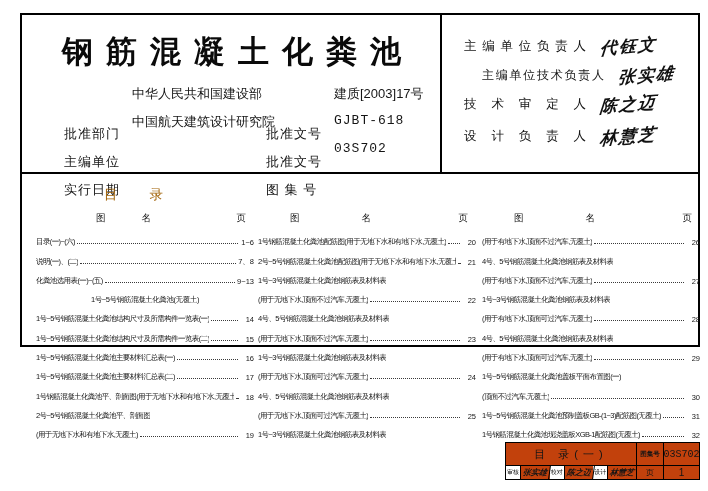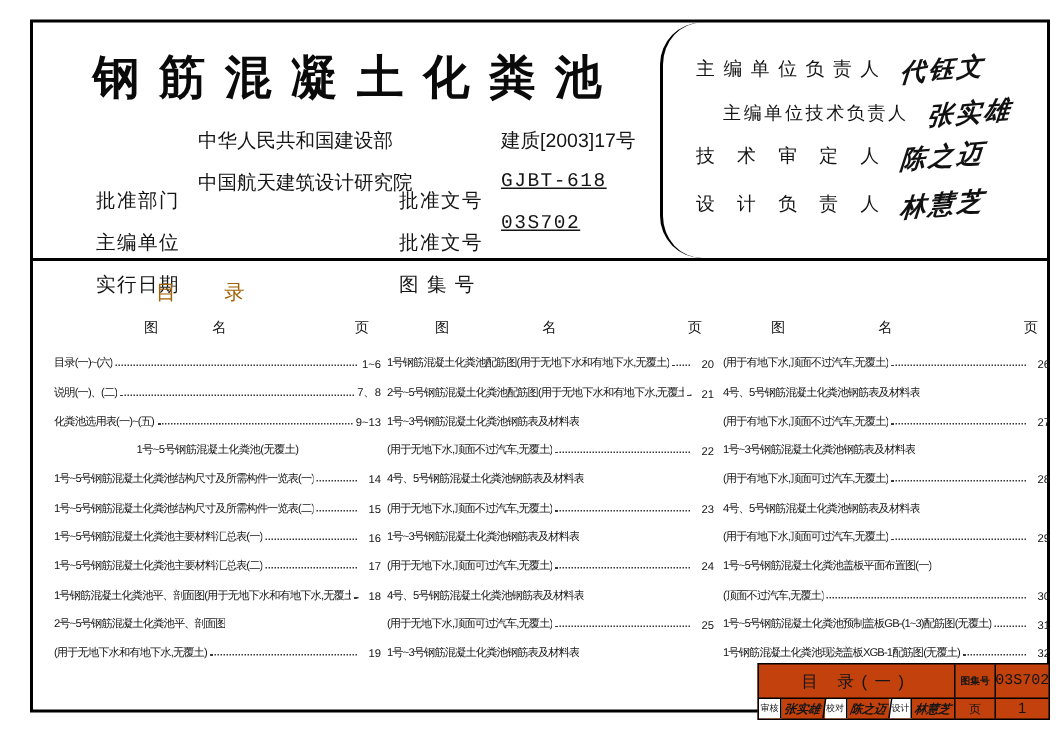--- a/index.html
+++ b/index.html
@@ -2,38 +2,38 @@
 <html><head>
 <meta charset="utf-8">
 <style>
   html,body{margin:0;padding:0;}
   body{
     width:708px;height:491px;background:#ffffff;position:relative;
     font-family:"Liberation Sans","DejaVu Sans",sans-serif;color:#151515;
     -webkit-font-smoothing:antialiased;overflow:hidden;
   }
   .frame{
-    position:absolute;left:20px;top:13px;width:680px;height:462px;
+    position:absolute;left:20px;top:13px;width:680px;height:334px;
     box-sizing:border-box;border:2.5px solid #000;background:#fff;
   }
   
   .header-row{position:relative;height:157px;border-bottom:2.5px solid #000;display:flex;}
   .header-left{flex:1;position:relative;}
   .doc-title{
     position:absolute;left:40px;top:16px;font-size:31px;font-weight:bold;
     letter-spacing:13px;white-space:nowrap;color:#0a0a0a;
   }
   .fld-row{position:absolute;left:42px;right:6px;display:flex;font-size:13px;white-space:nowrap;}
   .r1{top:70px}.r2{top:98px}.r3{top:126px}
   .fld{display:flex;}
   .fld .lbl{width:58px;letter-spacing:1px;margin-top:40px;}
   .fld .val{margin-left:10px;}
   .fld.f2{position:absolute;left:202px;}
-  .code{font-family:"Liberation Mono","DejaVu Sans Mono",monospace;letter-spacing:1px;text-decoration:underline;}
-  .header-right{width:256px;border-left:2.5px solid #000;position:relative;border-radius:28px;}
+  .code{font-family:"Liberation Mono","DejaVu Sans Mono",monospace;letter-spacing:1px;}
+  .header-right{width:256px;border-left:2.5px solid #000;position:relative;}
   .sig-row{position:absolute;left:22px;right:8px;display:flex;align-items:center;white-space:nowrap;}
   .s1{top:20px}.s2{top:49px}.s3{top:78px}.s4{top:110px}
   .sig-lbl{display:inline-block;width:122px;font-size:12.5px;text-align:justify;text-align-last:justify;}
   .s2 .sig-lbl{font-size:12px;letter-spacing:0;margin-left:18px;}
   .signature{
     display:inline-block;margin-left:14px;font-size:17px;font-style:italic;font-weight:bold;
     transform:rotate(-5deg) skewX(-10deg);letter-spacing:2px;color:#111;
   }
   
   .toc{position:absolute;left:0;top:159px;right:0;bottom:0;}

